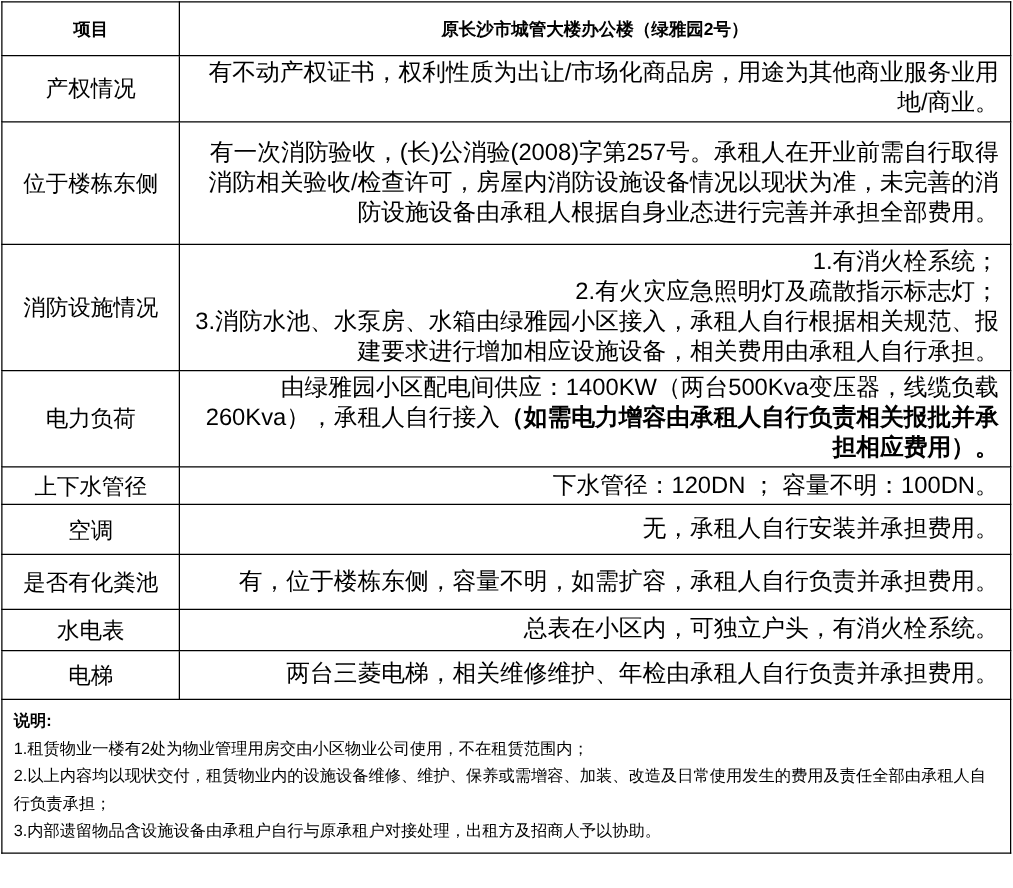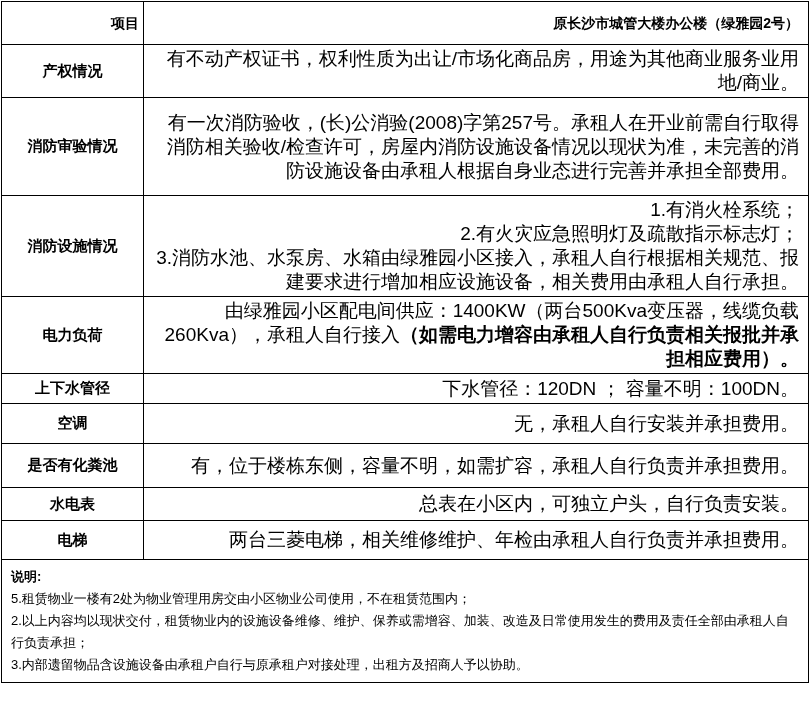--- a/index.html
+++ b/index.html
@@ -22,37 +22,36 @@
     width: 808px;
   }
   table.info-table td {
     border: 1px solid #000000;
     box-sizing: border-box;
     overflow: hidden;
   }
   .label-cell {
     text-align: center;
     vertical-align: middle;
-    font-size: 15px;
+    font-size: 18px;
     padding: 2px 4px;
-    font-weight: bold;
   }
   .value-cell {
     text-align: right;
     vertical-align: middle;
     font-size: 19px;
     line-height: 24px;
     padding: 2px 9px;
     white-space: pre-line;
   }
   .header-row .label-cell,
   .header-row .value-cell {
     font-weight: bold;
     font-size: 14px;
-    text-align: right;
+    text-align: center;
     white-space: normal;
     line-height: 18px;
   }
   .bold-seg { font-weight: bold; }
   .notes-cell {
     vertical-align: top;
     text-align: left;
     font-size: 13px;
     line-height: 22px;
     padding: 6px 9px;
@@ -75,21 +74,21 @@
         <td class="value-cell">原长沙市城管大楼办公楼（绿雅园2号）</td>
       </tr>
 
       <tr style="height:27px">
         <td class="label-cell">产权情况</td>
         <td class="value-cell">有不动产权证书，权利性质为出让/市场化商品房，用途为其他商业服务业用地/商业。</td>
       </tr>
 
 
       <tr style="height:98px">
-        <td class="label-cell">消防审验情况</td>
+        <td class="label-cell">位于楼栋东侧</td>
         <td class="value-cell">有一次消防验收，(长)公消验(2008)字第257号。承租人在开业前需自行取得消防相关验收/检查许可，房屋内消防设施设备情况以现状为准，未完善的消防设施设备由承租人根据自身业态进行完善并承担全部费用。</td>
       </tr>
 
       <tr style="height:97px">
         <td class="label-cell">消防设施情况</td>
         <td class="value-cell">1.有消火栓系统；
 2.有火灾应急照明灯及疏散指示标志灯；
 3.消防水池、水泵房、水箱由绿雅园小区接入，承租人自行根据相关规范、报建要求进行增加相应设施设备，相关费用由承租人自行承担。</td>
       </tr>
 
@@ -109,31 +108,31 @@
         <td class="value-cell">无，承租人自行安装并承担费用。</td>
       </tr>
 
       <tr style="height:44px">
         <td class="label-cell">是否有化粪池</td>
         <td class="value-cell">有，位于楼栋东侧，容量不明，如需扩容，承租人自行负责并承担费用。</td>
       </tr>
 
       <tr style="height:33px">
         <td class="label-cell">水电表</td>
-        <td class="value-cell">总表在小区内，可独立户头，自行负责安装。</td>
+        <td class="value-cell">总表在小区内，可独立户头，有消火栓系统。</td>
       </tr>
 
       <tr style="height:39px">
         <td class="label-cell">电梯</td>
         <td class="value-cell">两台三菱电梯，相关维修维护、年检由承租人自行负责并承担费用。</td>
       </tr>
 
       <tr style="height:123px">
         <td class="notes-cell" colspan="2">
           <div class="notes-title">说明:</div>
-          <div class="note-item">5.租赁物业一楼有2处为物业管理用房交由小区物业公司使用，不在租赁范围内；</div>
+          <div class="note-item">1.租赁物业一楼有2处为物业管理用房交由小区物业公司使用，不在租赁范围内；</div>
           <div class="note-item">2.以上内容均以现状交付，租赁物业内的设施设备维修、维护、保养或需增容、加装、改造及日常使用发生的费用及责任全部由承租人自行负责承担；</div>
           <div class="note-item">3.内部遗留物品含设施设备由承租户自行与原承租户对接处理，出租方及招商人予以协助。</div>
         </td>
       </tr>
     </tbody>
   </table>
 </div>
 
 </body></html>

